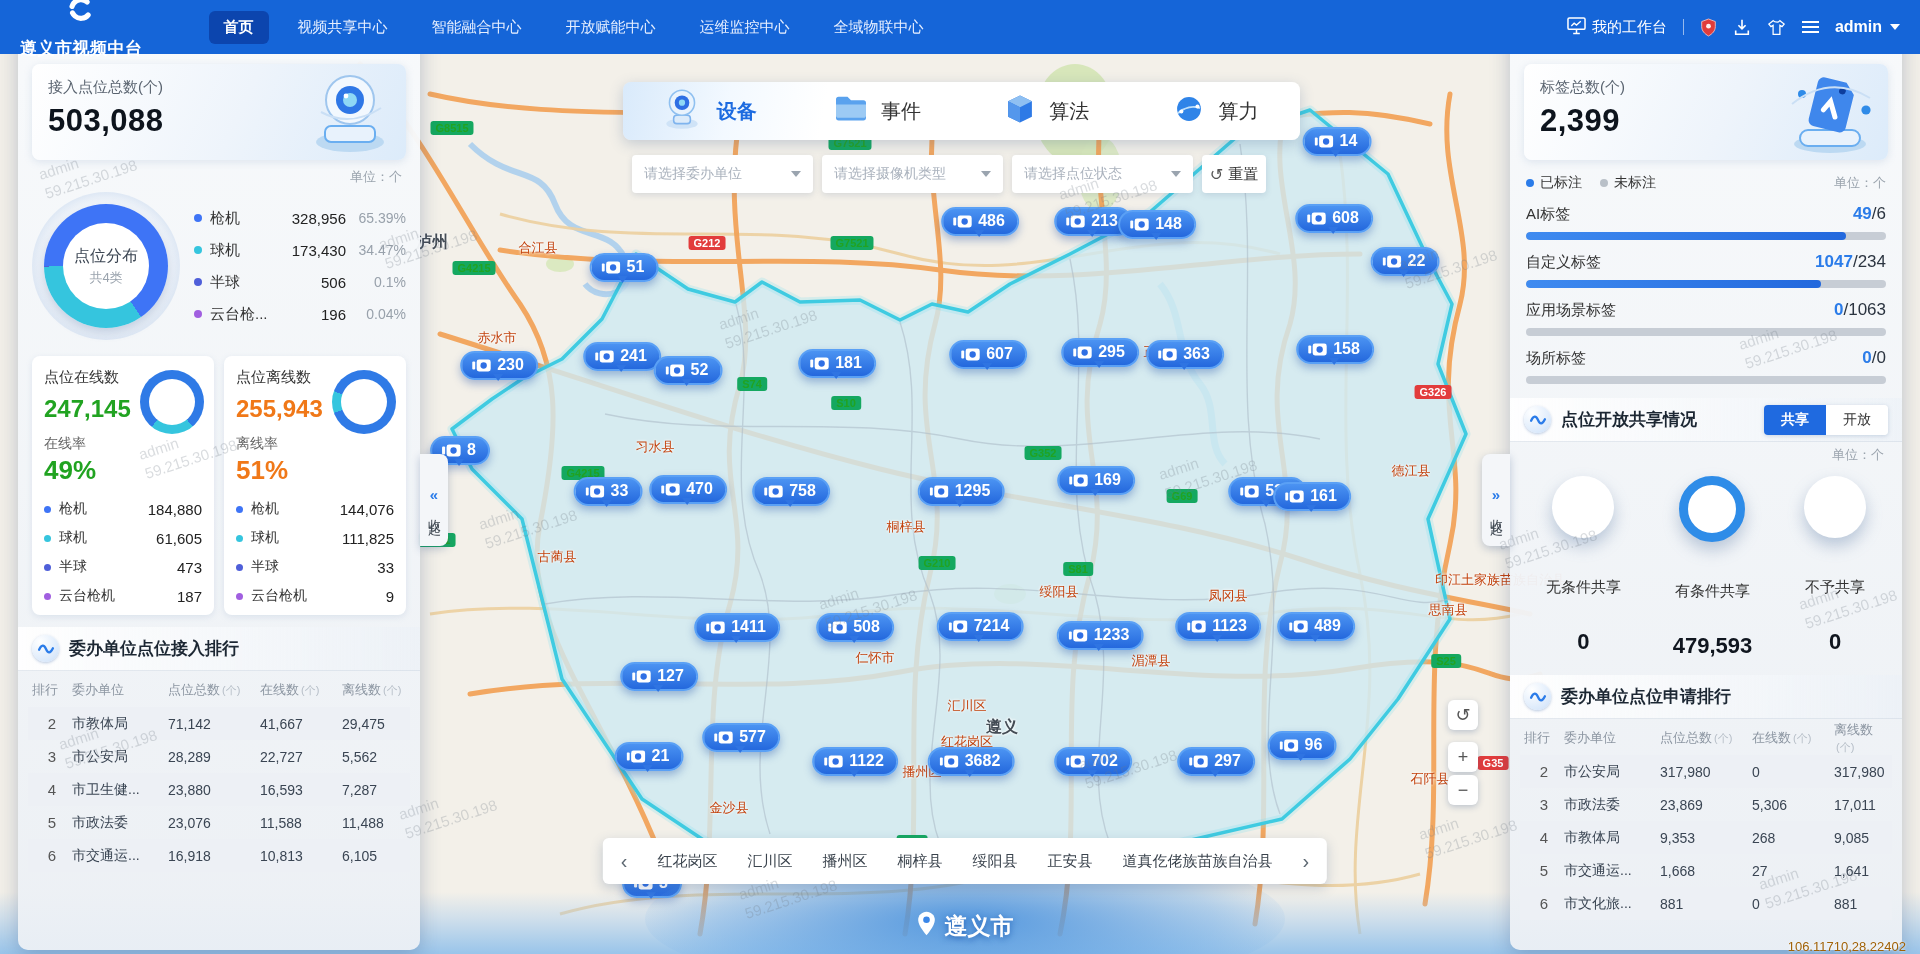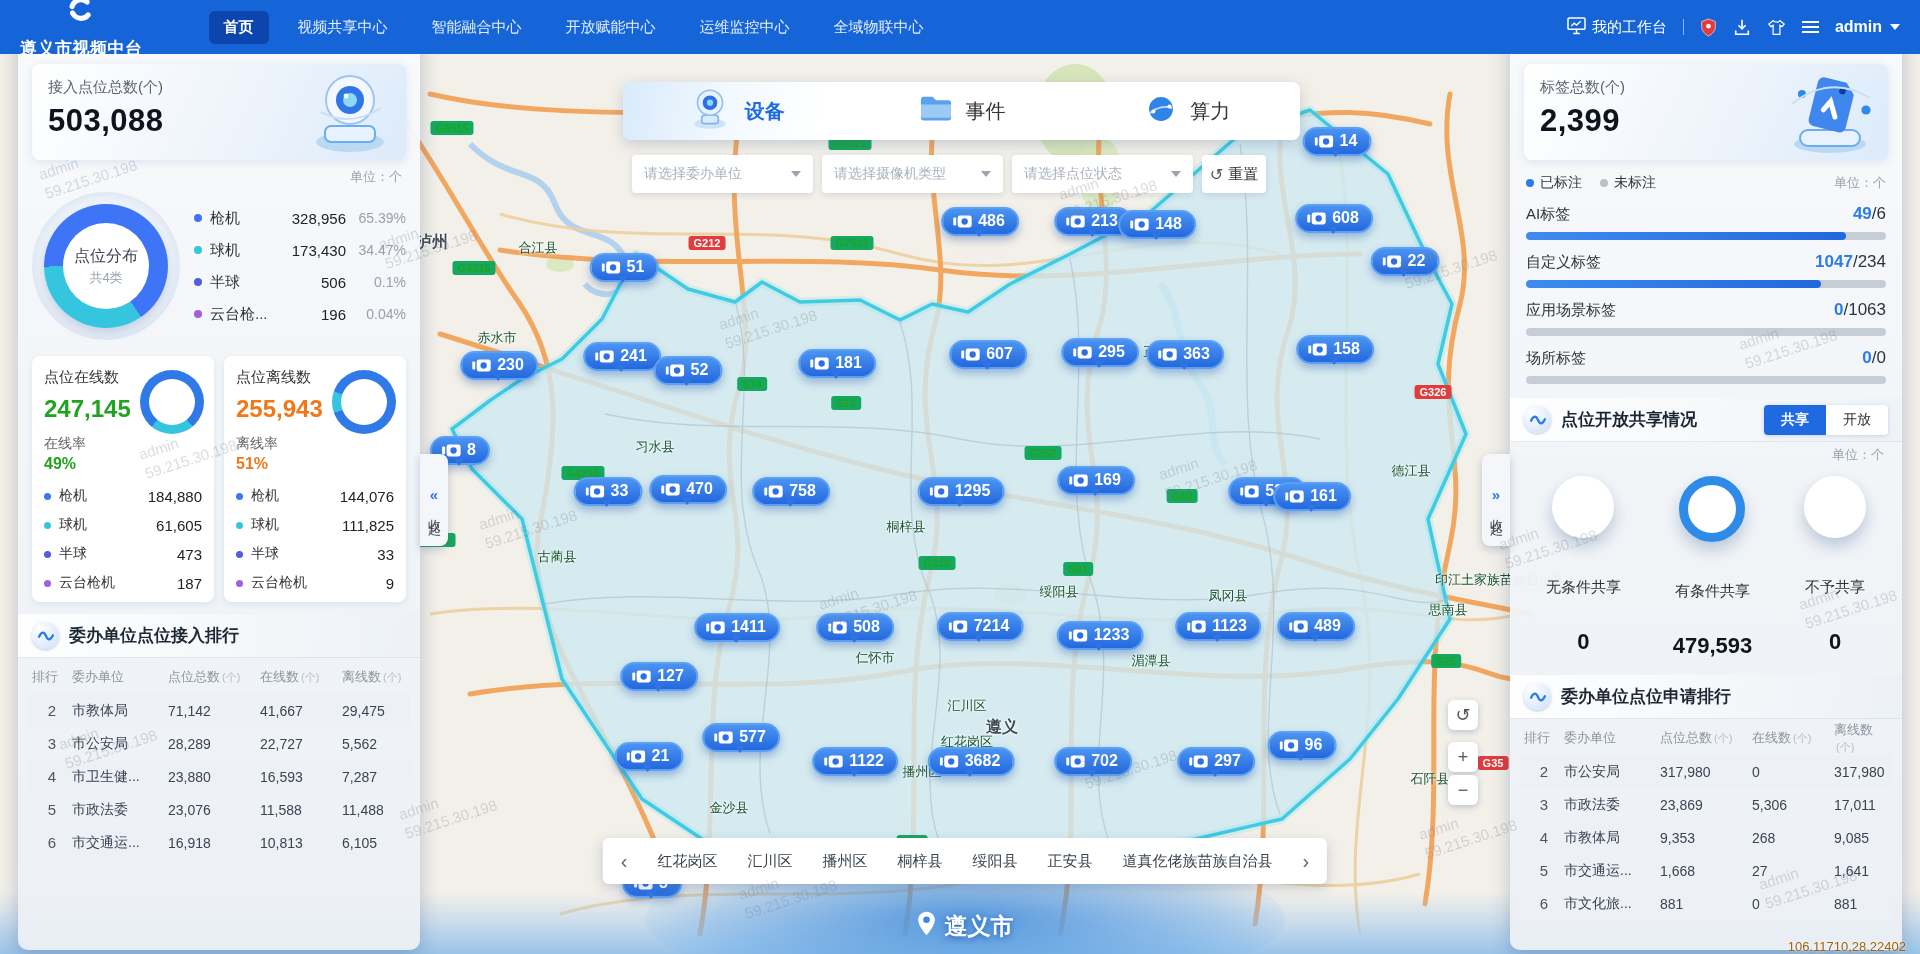--- a/index.html
+++ b/index.html
@@ -16,21 +16,21 @@
   #nav-right { margin-left:auto; display:flex; align-items:center; gap:16px; color:#fff; }
   .nav-ico { display:flex; align-items:center; gap:6px; font-size:15px; cursor:pointer; }
   .nav-divider { width:1px; height:16px; background:rgba(255,255,255,.55); }
   .menu-lines { display:flex; flex-direction:column; gap:3px; }
   .menu-lines i { display:block; width:17px; height:2px; background:#fff; }
   .caret-down { width:0; height:0; border-left:5px solid transparent; border-right:5px solid transparent; border-top:6px solid #fff; margin-left:2px; }
 
   
   #map-root { position:absolute; top:54px; left:0; right:0; bottom:0; background:#f3f0e9; }
   #map-svg { position:absolute; inset:0; z-index:1; }
-  .map-label { position:absolute; transform:translate(-50%,-50%); font-size:13px; color:#14532d; text-shadow:0 0 3px #fff,0 0 3px #fff; z-index:3; white-space:nowrap; }
+  .map-label { position:absolute; transform:translate(-50%,-50%); font-size:13px; color:#c2410c; text-shadow:0 0 3px #fff,0 0 3px #fff; z-index:3; white-space:nowrap; }
   .map-label.big { font-size:16px; color:#444c55; font-weight:bold; }
   .shield { position:absolute; transform:translate(-50%,-50%); font-size:11px; font-weight:bold; color:#fff; padding:1px 5px; border-radius:3px; z-index:3; }
   .shield.green { background:#15a860; }
   .shield.red { background:#e23c3c; }
 
   .marker { position:absolute; transform:translate(-50%,-100%); z-index:6; display:flex; align-items:center; gap:6px; background:linear-gradient(180deg,#4b93f2,#2468dd); border:2px solid #5aa0f5; color:#fff; font-weight:bold; font-size:16px; padding:3px 12px 4px 10px; border-radius:16px; box-shadow:0 4px 8px rgba(20,70,160,.35); cursor:pointer; white-space:nowrap; }
   .marker::after { content:""; position:absolute; left:50%; bottom:-8px; transform:translateX(-60%); border:5px solid transparent; border-top:7px solid #2f74e2; }
 
   
   #filter-card { position:absolute; left:623px; top:28px; width:677px; height:58px; background:linear-gradient(100deg,#d9eafb 0%,#f3f9ff 16%,#ffffff 30%); border-radius:8px; box-shadow:0 4px 14px rgba(60,90,140,.25); display:flex; align-items:center; z-index:25; }
@@ -83,21 +83,21 @@
   .leg-dot { width:8px; height:8px; border-radius:50%; margin-right:8px; flex:none; }
   .leg-name { width:58px; }
   .leg-val { flex:1; text-align:right; color:#222; }
   .leg-pct { width:60px; text-align:right; color:#98a1ab; font-size:14px; }
 
   .oo-row { display:flex; gap:10px; margin:6px 14px 0; }
   .oo-card { flex:1; background:#fff; border-radius:8px; padding:12px 12px 10px; position:relative; box-shadow:0 2px 6px rgba(120,150,190,.18); }
   .oo-title { font-size:15px; color:#333; }
   .oo-value { font-size:24px; font-weight:bold; margin-top:8px; }
   .oo-rate-label { font-size:14px; color:#666; margin-top:12px; }
-  .oo-rate { font-size:16px; font-weight:bold; margin-top:2px; }
+  .oo-rate { font-size:26px; font-weight:bold; margin-top:2px; }
   .green { color:#21a321; } .orange { color:#f07818; }
   .gauge { position:absolute; right:10px; top:14px; width:64px; height:64px; border-radius:50%; display:flex; align-items:center; justify-content:center; }
   .gauge-hole { width:46px; height:46px; border-radius:50%; background:#fff; }
   .oo-list { margin-top:14px; display:flex; flex-direction:column; gap:11px; }
   .oo-li { display:flex; align-items:center; font-size:14px; color:#333; }
   .oo-li .val { margin-left:auto; font-size:15px; color:#222; }
 
   .rank-table { margin:2px 10px; }
   .rt-head, .rt-row { display:grid; grid-template-columns:40px 96px 92px 82px 1fr; align-items:center; padding:0 4px; }
   .rt-head { height:34px; font-size:13px; color:#8b95a1; }
@@ -661,20 +661,28 @@
               <circle cx="22" cy="16" r="3" fill="#8fd8f5"></circle>
             </svg></span>
           <span class="ftab-label">设备</span>
         </div>
         <div class="ftab">
           <span><svg viewBox="0 0 40 34" width="36" height="30">
               <path d="M3 6a3 3 0 013-3h10l4 4h14a3 3 0 013 3v17a3 3 0 01-3 3H6a3 3 0 01-3-3z" fill="#5aa2ee"></path>
               <path d="M3 12h34v12a3 3 0 01-3 3H6a3 3 0 01-3-3z" fill="#9ccaf4"></path>
             </svg></span>
           <span class="ftab-label">事件</span>
+        </div>
+        <div class="ftab">
+          <span><svg viewBox="0 0 40 40" width="34" height="34">
+              <path d="M20 4l14 7v18l-14 7-14-7V11z" fill="#2e7ae6"></path>
+              <path d="M20 4l14 7-14 7-14-7z" fill="#8fc0f2"></path>
+              <path d="M20 18v18l-14-7V11z" fill="#5497ec"></path>
+            </svg></span>
+          <span class="ftab-label">算法</span>
         </div>
         <div class="ftab">
           <span><svg viewBox="0 0 40 40" width="34" height="34">
               <circle cx="20" cy="20" r="14" fill="#2f84e8"></circle>
               <path d="M7 25c8-7 18-9 26-6" stroke="#bfe0fa" stroke-width="2.4" fill="none"></path>
               <circle cx="11" cy="23" r="2.4" fill="#fff"></circle>
               <circle cx="30" cy="17" r="2.4" fill="#fff"></circle>
             </svg></span>
           <span class="ftab-label">算力</span>
         </div>

